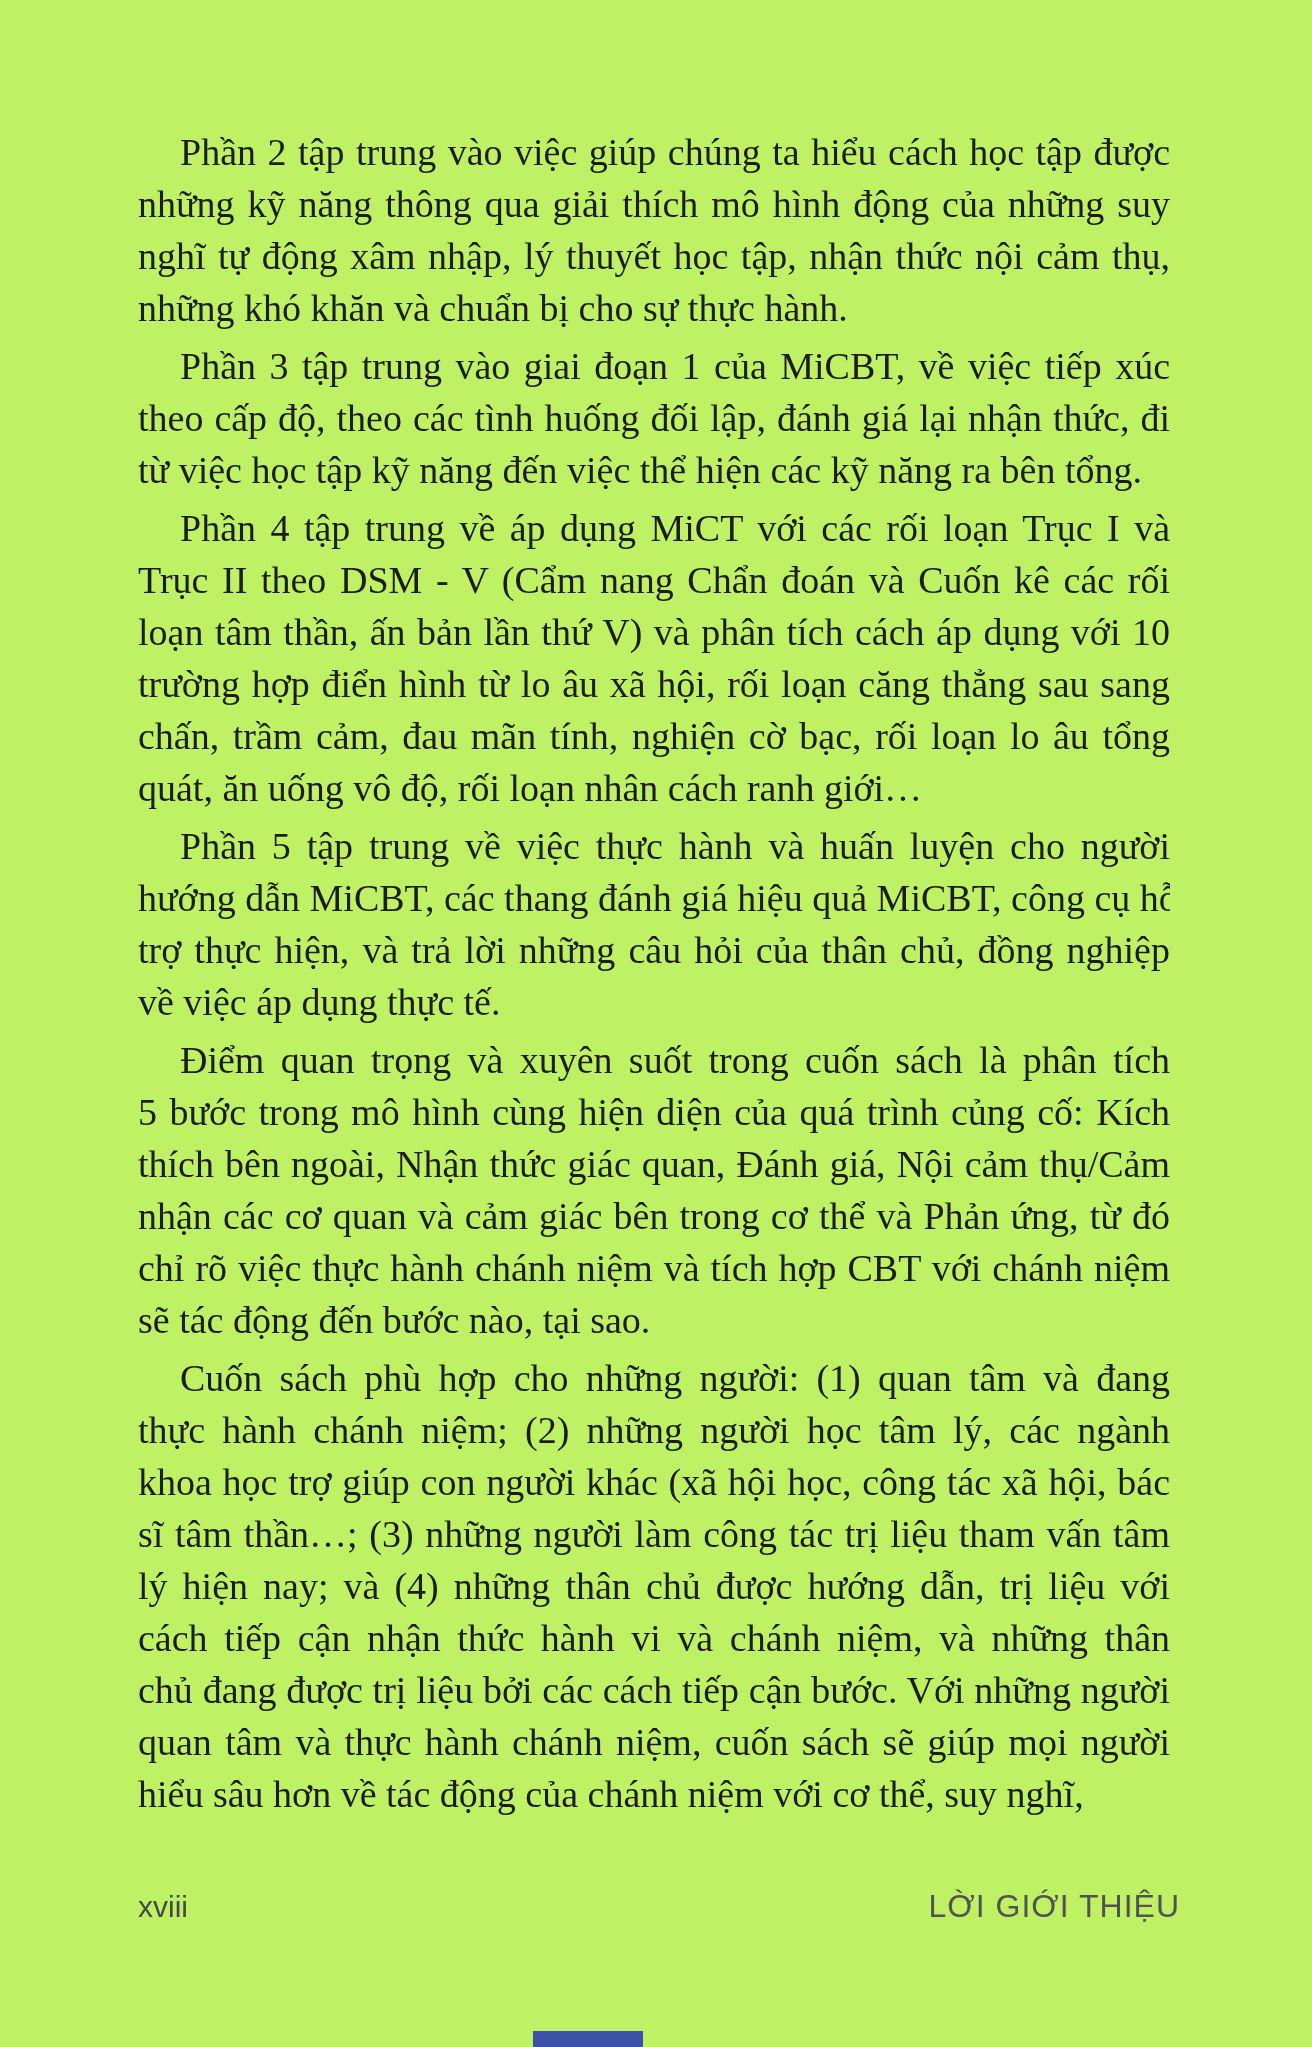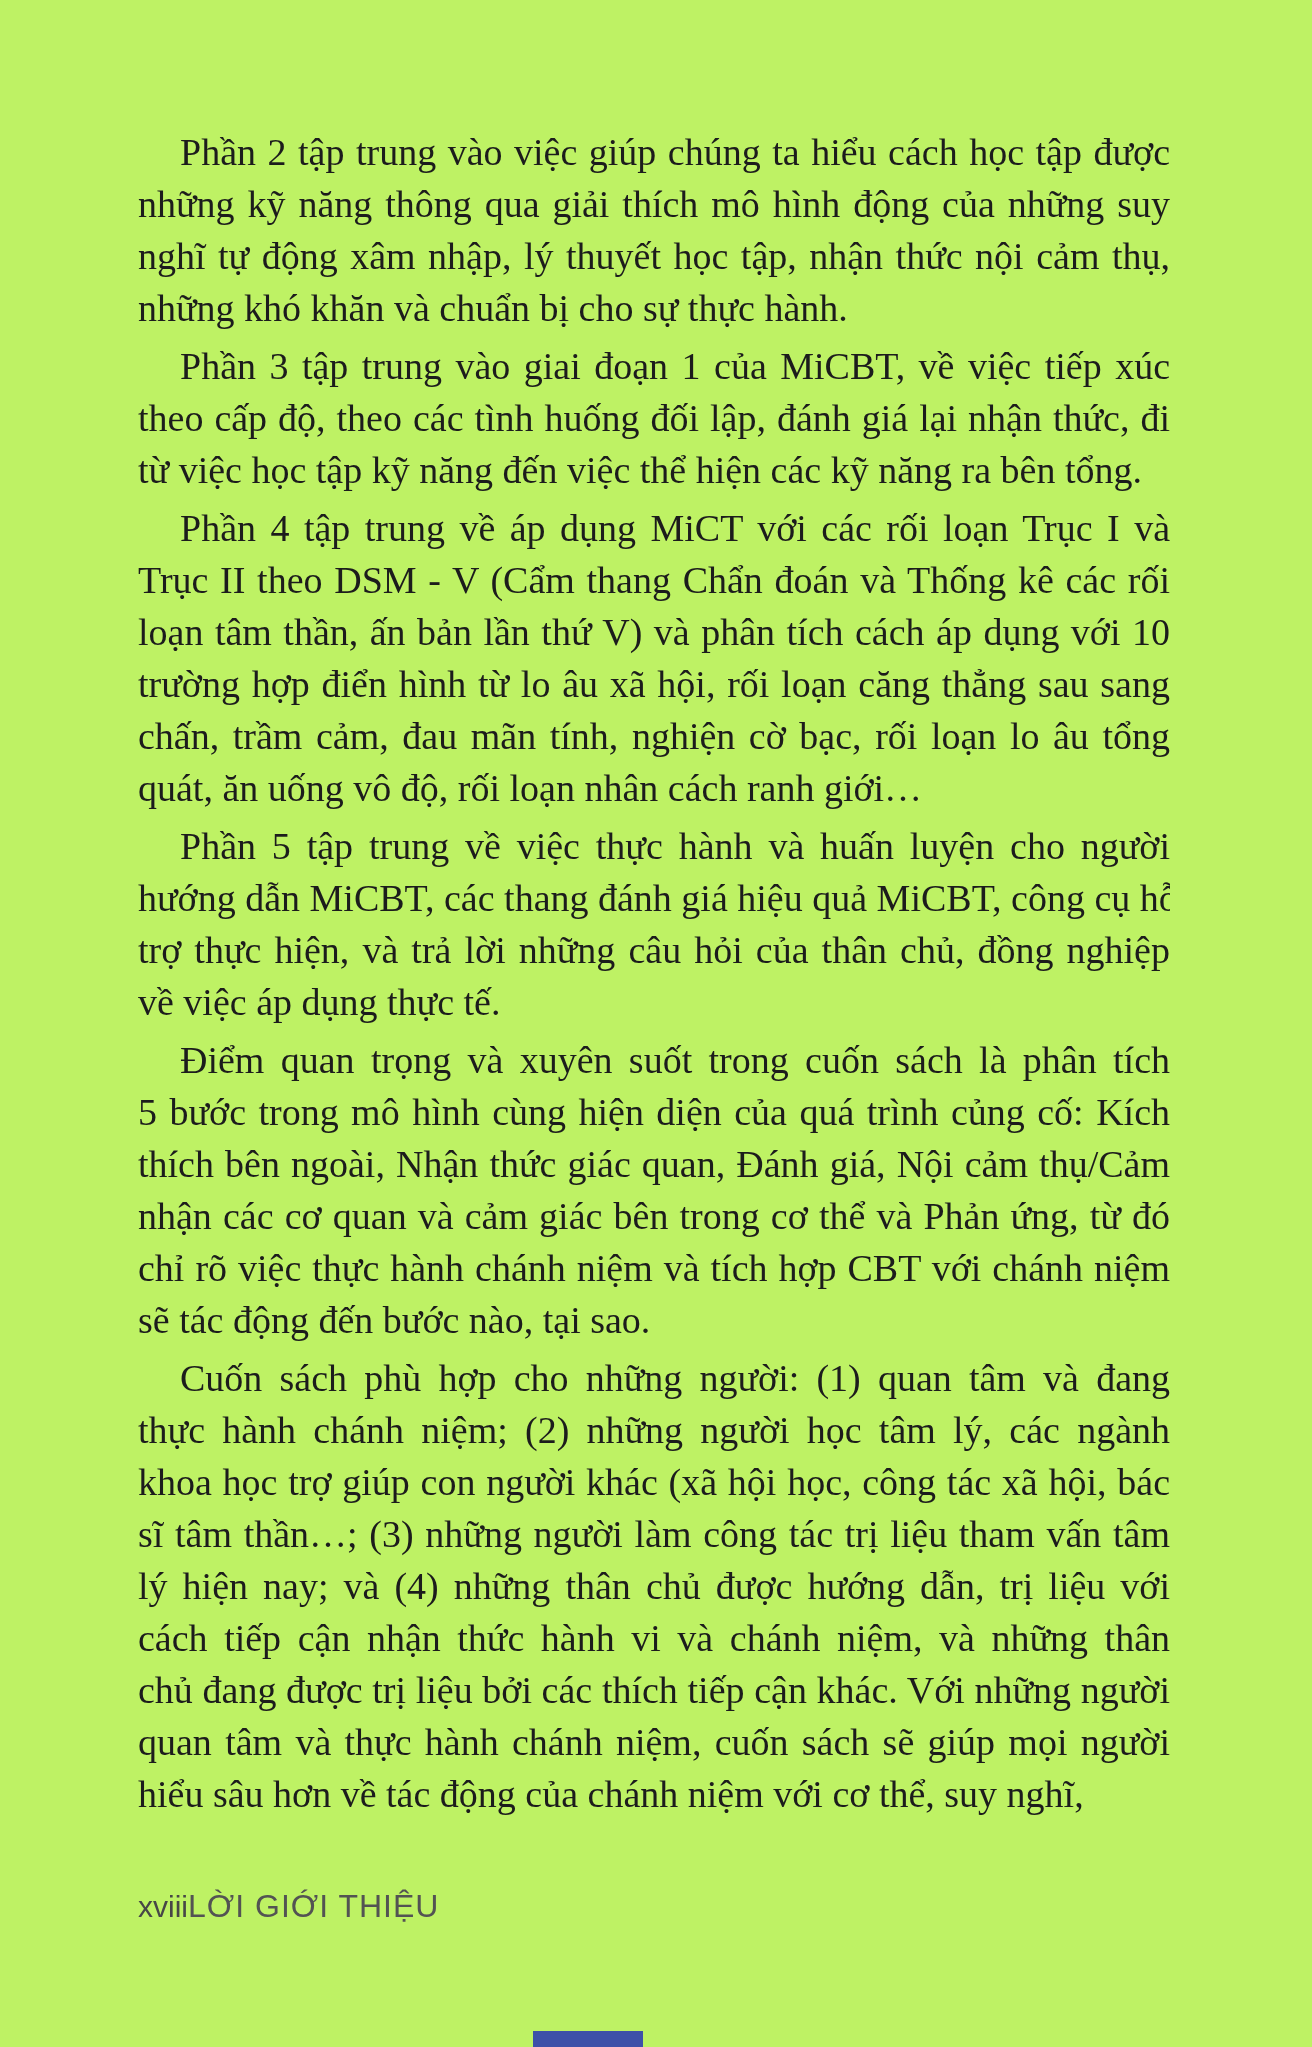--- a/index.html
+++ b/index.html
@@ -43,21 +43,21 @@
   }
   .line.first {
     padding-left: 42px;
   }
   .footer {
     position: absolute;
     left: 138px;
     top: 1888px;
     width: 1042px;
     display: flex;
-    justify-content: flex-start;
+    justify-content: space-between;
     align-items: baseline;
     font-family: "Liberation Sans", sans-serif;
   }
   .page-number {
     font-size: 30px;
     color: #474747;
   }
   .section-title {
     font-size: 32px;
     color: #535353;
@@ -84,21 +84,21 @@
         <div class="line">nghĩ tự động xâm nhập, lý thuyết học tập, nhận thức nội cảm thụ,</div>
         <div class="line last">những khó khăn và chuẩn bị cho sự thực hành.</div>
       </div>
       <div class="paragraph">
         <div class="line first">Phần 3 tập trung vào giai đoạn 1 của MiCBT, về việc tiếp xúc</div>
         <div class="line">theo cấp độ, theo các tình huống đối lập, đánh giá lại nhận thức, đi</div>
         <div class="line last">từ việc học tập kỹ năng đến việc thể hiện các kỹ năng ra bên tổng.</div>
       </div>
       <div class="paragraph">
         <div class="line first">Phần 4 tập trung về áp dụng MiCT với các rối loạn Trục I và</div>
-        <div class="line">Trục II theo DSM - V (Cẩm thang Chẩn đoán và Thống kê các rối</div>
+        <div class="line">Trục II theo DSM - V (Cẩm nang Chẩn đoán và Cuốn kê các rối</div>
         <div class="line">loạn tâm thần, ấn bản lần thứ V) và phân tích cách áp dụng với 10</div>
         <div class="line">trường hợp điển hình từ lo âu xã hội, rối loạn căng thẳng sau sang</div>
         <div class="line">chấn, trầm cảm, đau mãn tính, nghiện cờ bạc, rối loạn lo âu tổng</div>
         <div class="line last">quát, ăn uống vô độ, rối loạn nhân cách ranh giới…</div>
       </div>
       <div class="paragraph">
         <div class="line first">Phần 5 tập trung về việc thực hành và huấn luyện cho người</div>
         <div class="line">hướng dẫn MiCBT, các thang đánh giá hiệu quả MiCBT, công cụ hỗ</div>
         <div class="line">trợ thực hiện, và trả lời những câu hỏi của thân chủ, đồng nghiệp</div>
         <div class="line last">về việc áp dụng thực tế.</div>
@@ -111,21 +111,21 @@
         <div class="line">chỉ rõ việc thực hành chánh niệm và tích hợp CBT với chánh niệm</div>
         <div class="line last">sẽ tác động đến bước nào, tại sao.</div>
       </div>
       <div class="paragraph">
         <div class="line first">Cuốn sách phù hợp cho những người: (1) quan tâm và đang</div>
         <div class="line">thực hành chánh niệm; (2) những người học tâm lý, các ngành</div>
         <div class="line">khoa học trợ giúp con người khác (xã hội học, công tác xã hội, bác</div>
         <div class="line">sĩ tâm thần…; (3) những người làm công tác trị liệu tham vấn tâm</div>
         <div class="line">lý hiện nay; và (4) những thân chủ được hướng dẫn, trị liệu với</div>
         <div class="line">cách tiếp cận nhận thức hành vi và chánh niệm, và những thân</div>
-        <div class="line">chủ đang được trị liệu bởi các thích tiếp cận khác. Với những người</div>
+        <div class="line">chủ đang được trị liệu bởi các cách tiếp cận bước. Với những người</div>
         <div class="line">quan tâm và thực hành chánh niệm, cuốn sách sẽ giúp mọi người</div>
         <div class="line last">hiểu sâu hơn về tác động của chánh niệm với cơ thể, suy nghĩ,</div>
       </div>
     </div>
 
   <div class="footer">
     <span class="page-number">xviii</span>
     <span class="section-title">LỜI GIỚI THIỆU</span>
   </div>
 

